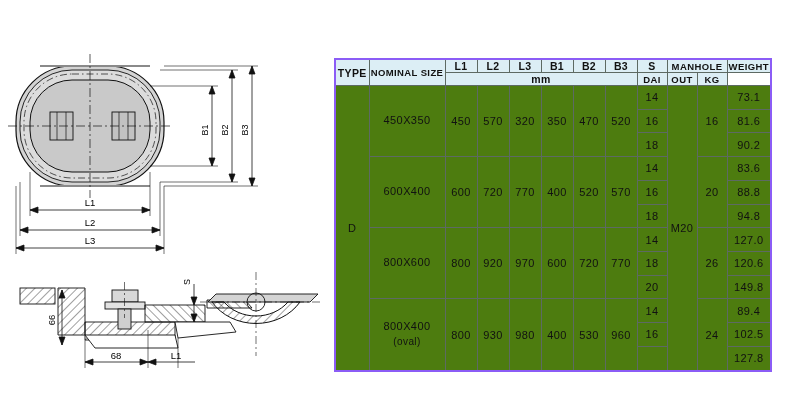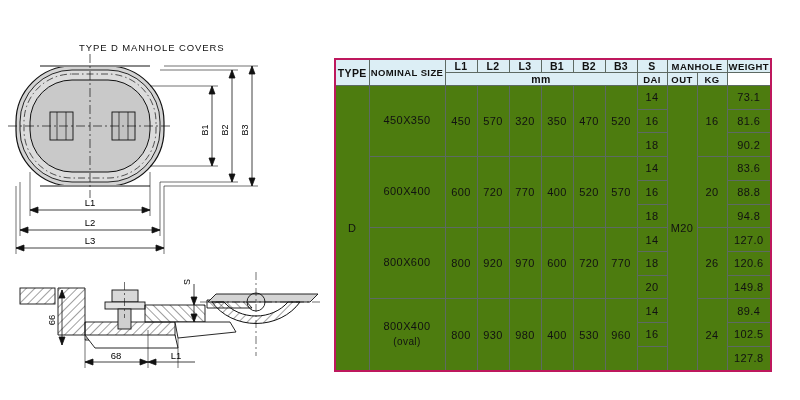--- a/index.html
+++ b/index.html
@@ -40,21 +40,21 @@
   #spec-table-wrap {
     position: absolute;
     left: 334px; top: 58px;
     width: 438px; height: 313px;
   }
   table.spec {
     border-collapse: collapse;
     width: 438px;
     height: 313px;
     table-layout: fixed;
-    border: 2px solid #be185d;
+    border: 2px solid #8b5cf6;
     padding-left: 10px;
   }
   table.spec th, table.spec td {
     border: 1px solid #5d6a63;
     text-align: center;
     vertical-align: middle;
     padding: 0;
     font-size: 10.5px;
     font-weight: bold;
     color: #111;
@@ -84,21 +84,20 @@
   .oval-note {
     display: block;
     font-size: 10px;
   }
 </style>
 </head>
 <body>
 
 <div id="drawing-panel">
 
-  <div id="drawing-title">TYPE D MANHOLE COVERS</div>
 
   <svg id="plan-view-svg" width="334" height="270">
     <g fill="none" stroke="#111" stroke-width="1">
 
       <rect x="16" y="66" width="148" height="120" rx="56" ry="56" fill="#d3d3d3" stroke="#111" stroke-width="1.2"></rect>
       <rect x="20" y="70" width="140" height="112" rx="52" ry="52" fill="#dcdcdc" stroke="#111" stroke-width="0.9"></rect>
       <rect x="24" y="74" width="132" height="104" rx="48" ry="48" fill="none" stroke="#111" stroke-width="0.7" stroke-dasharray="7,3,1.5,3"></rect>
 
       <rect x="30" y="80" width="120" height="92" rx="42" ry="42" fill="#c9c9c9" stroke="#111" stroke-width="1"></rect>
 

